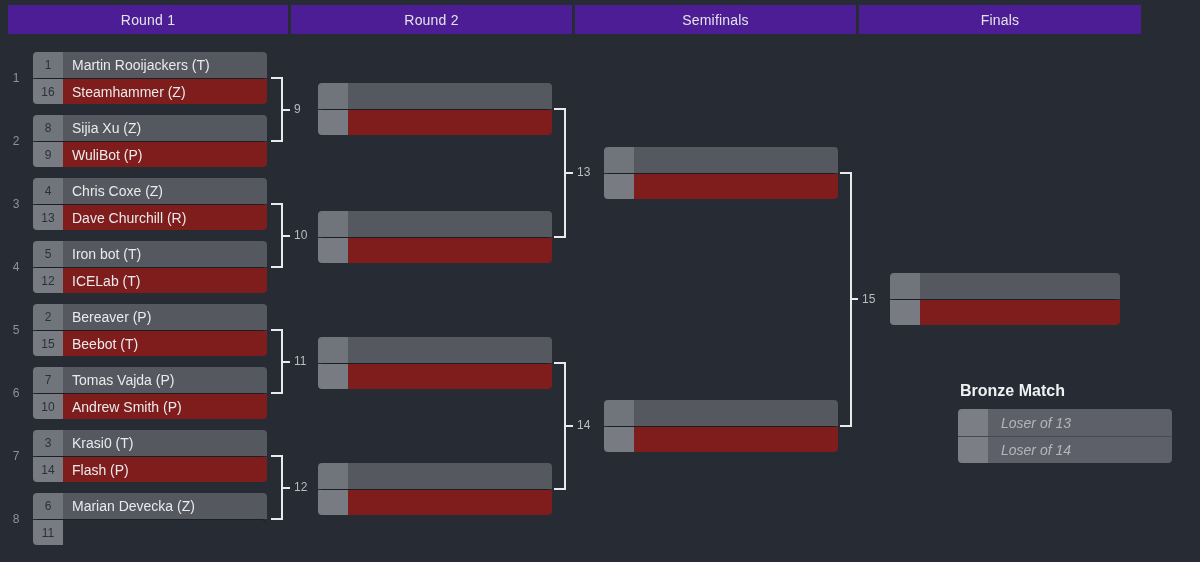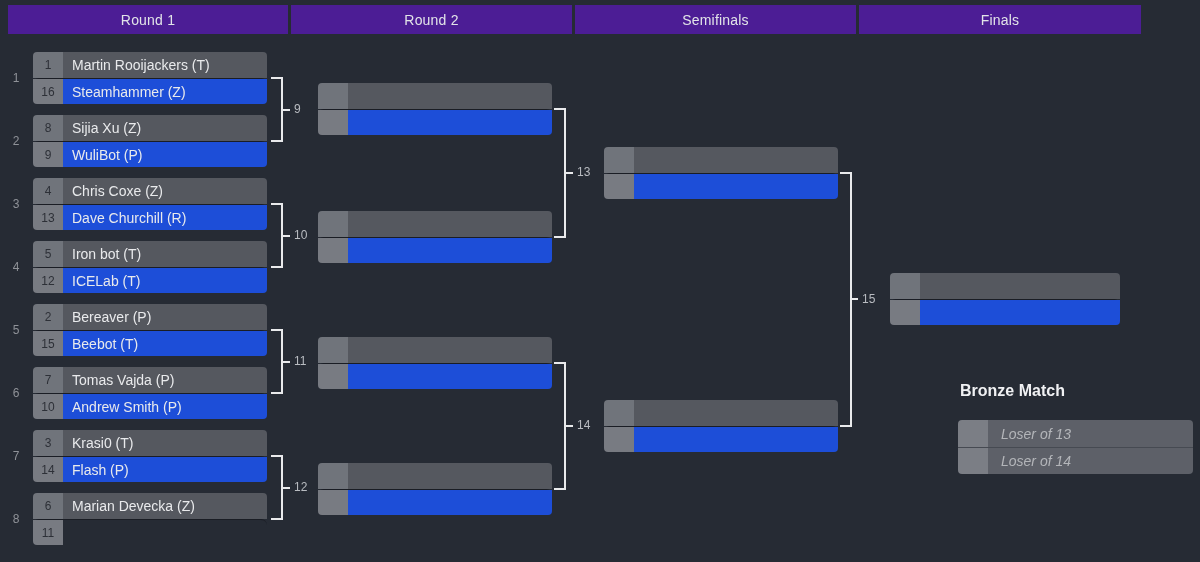--- a/index.html
+++ b/index.html
@@ -41,40 +41,40 @@
     background:#70747b;
   }
   .pname {
     flex:1; display:flex; align-items:center;
     padding-left:9px;
     font-size:14px; color:#e9eaec;
     background:#55585f;
     white-space:nowrap;
   }
   .prow.r2 .seed { background:#787b82; }
-  .prow.r2 .pname { background:#1d4ed8; }
+  .prow.r2 .pname { background:#7f1d1d; }
 
   
   .bracket {
     position:absolute; width:12px; box-sizing:border-box;
     border:2px solid #e9eaec; border-left:0;
   }
   .tail { position:absolute; height:2px; width:8px; background:#e9eaec; }
   .mnum {
     position:absolute; height:16px; line-height:16px;
     color:#b9bcc1; font-size:12px;
   }
 
   
   .bronze-title {
     position:absolute; left:928px; top:382px;
     color:#f0f1f3; font-size:16px; font-weight:bold;margin-left:32px;
   }
   .bronze {
-    position:absolute; left:958px; top:420px; width:235px;
+    position:absolute; left:958px; top:409px; width:214px;
     border-radius:4px; overflow:hidden;
   }
   .brow { display:flex; height:27px; }
   .brow.r2 { border-top:1px solid rgba(255,255,255,0.15); height:26px;text-align:center; }
   .bseed { width:30px; flex:none; background:#7b7e85; }
   .bname {
     flex:1; display:flex; align-items:center; padding-left:13px;
     font-size:14px; font-style:italic; color:#b3b5b9;
     background:#5d6068;
   }

